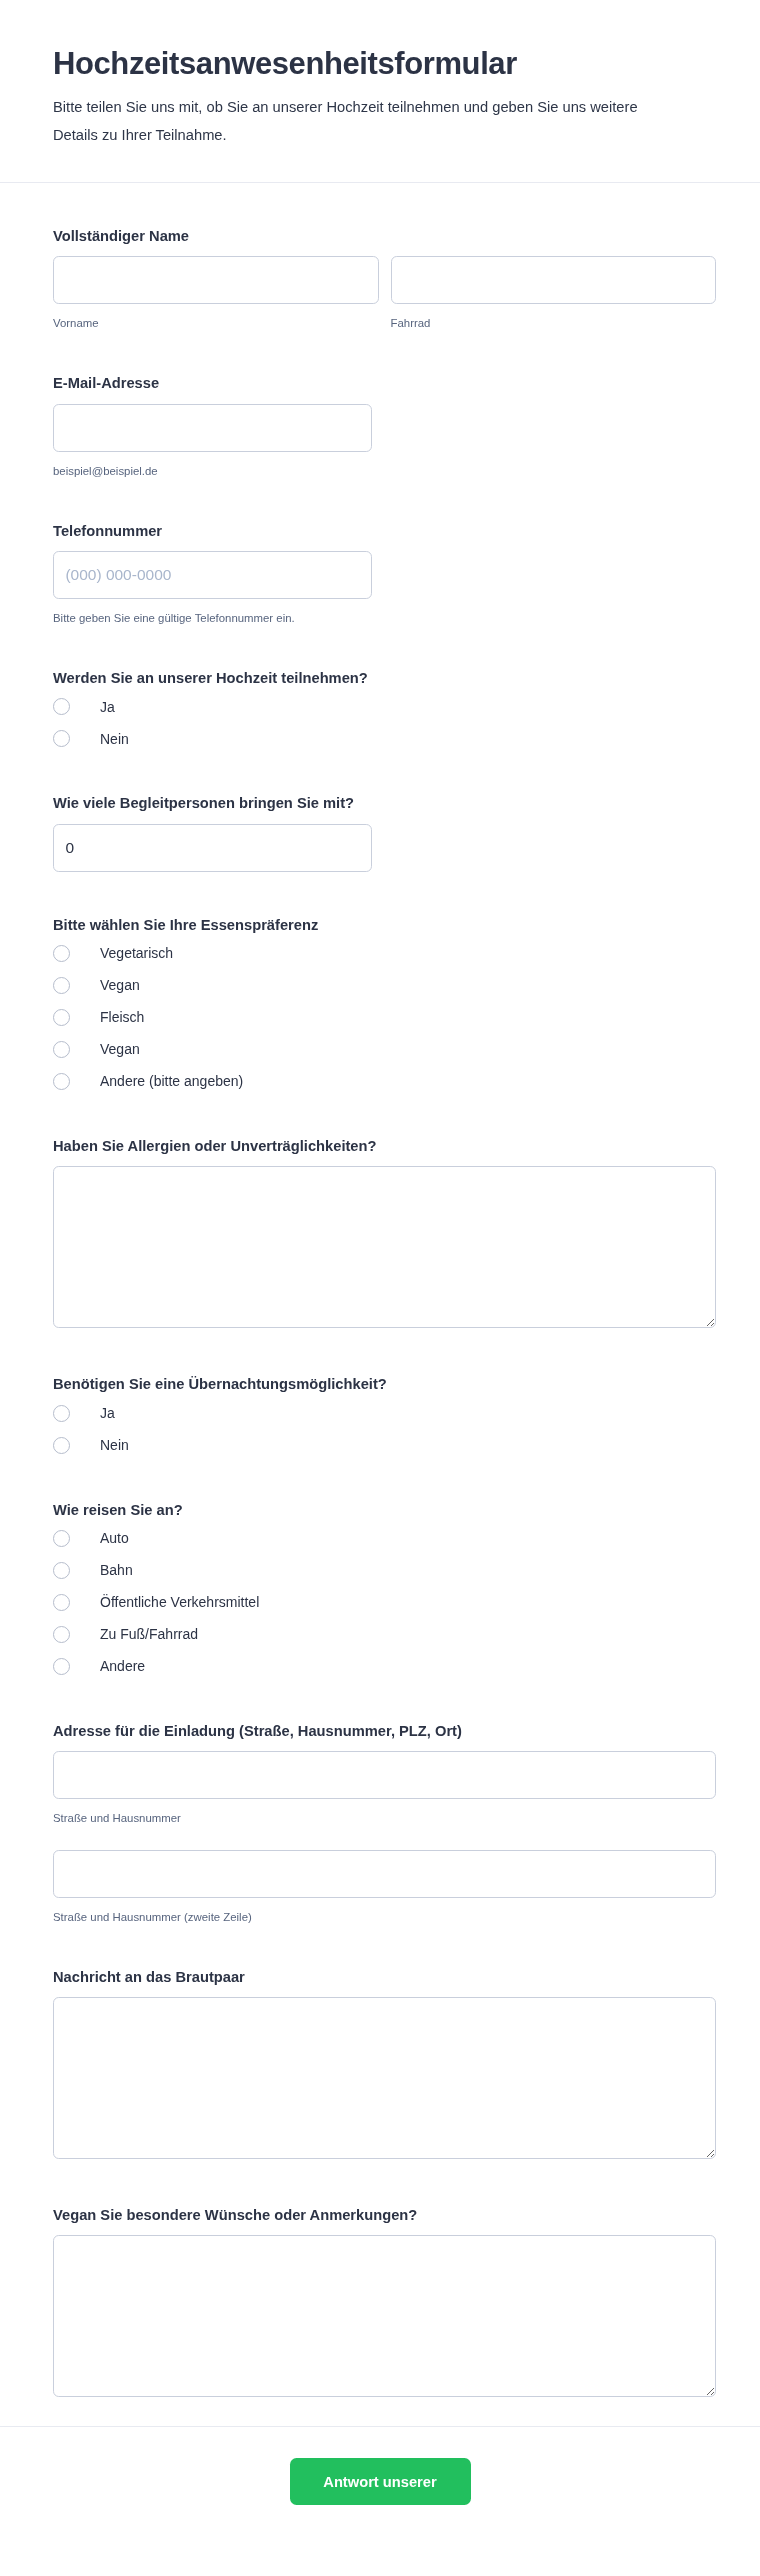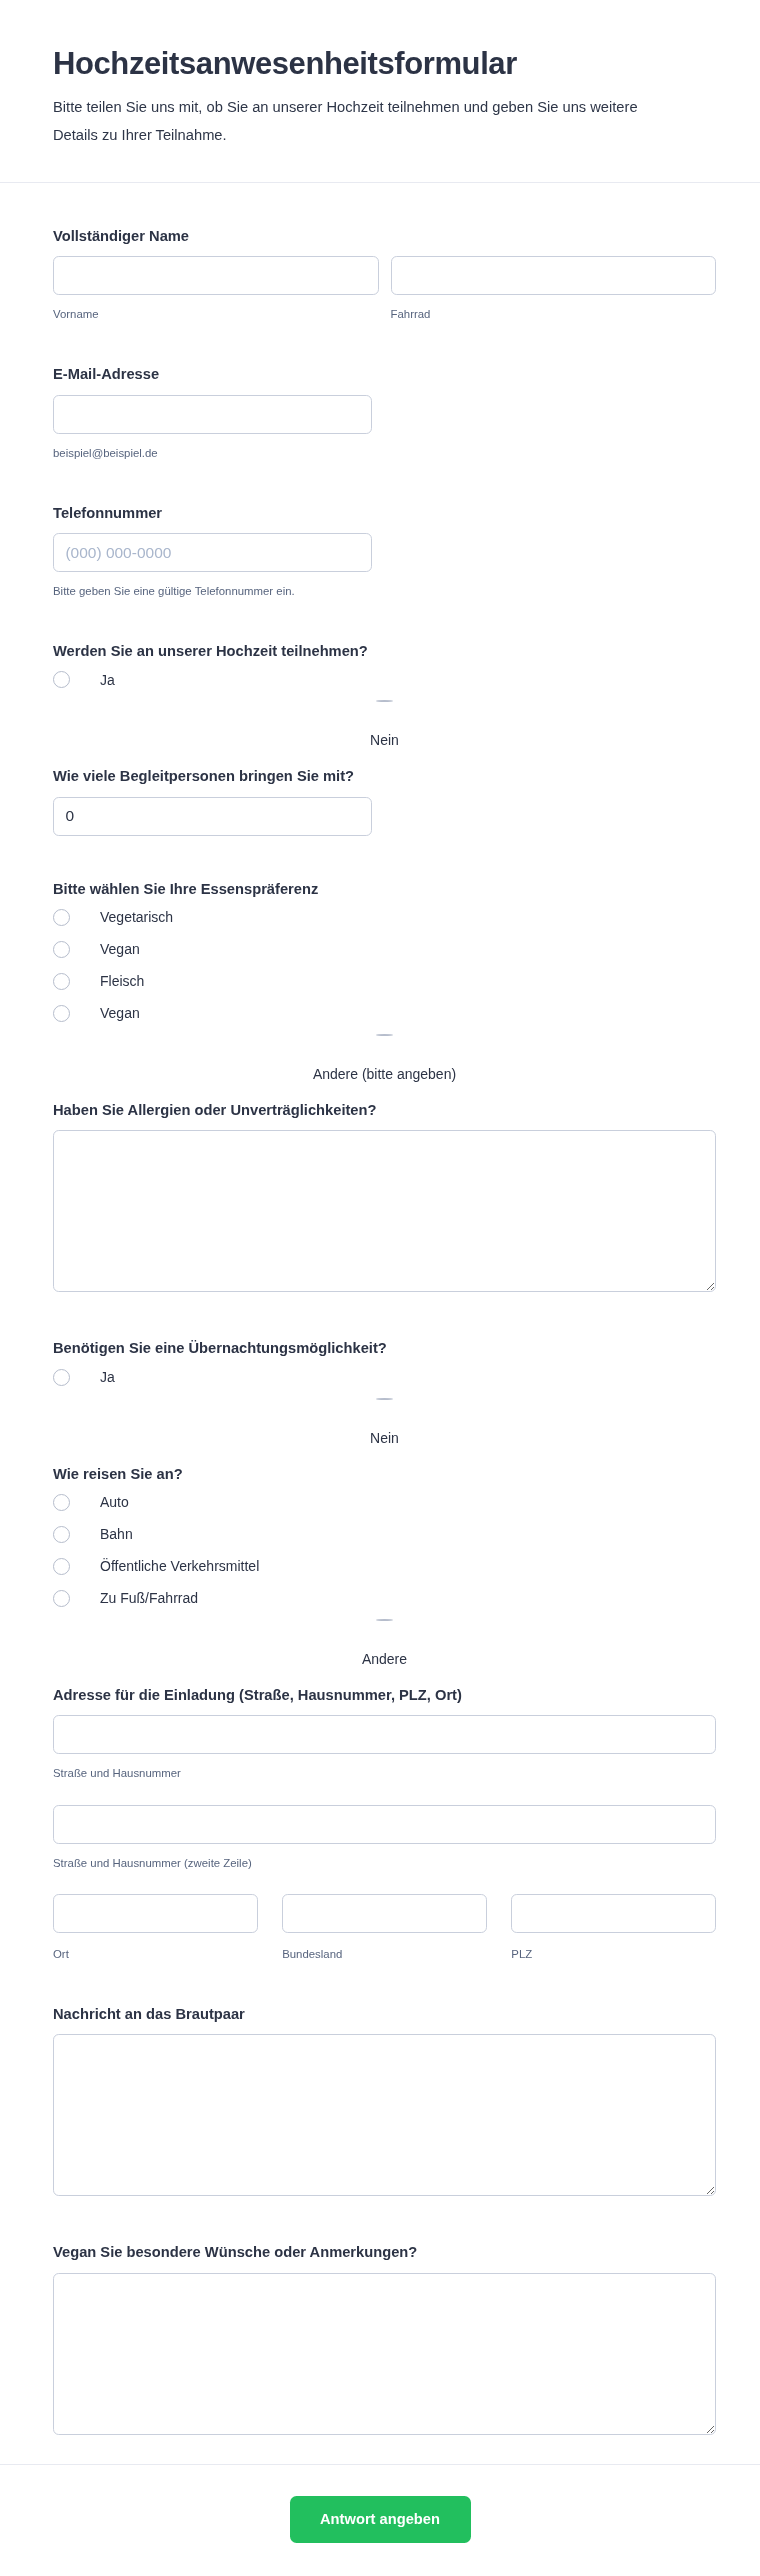--- a/index.html
+++ b/index.html
@@ -47,21 +47,21 @@
     color: #2c3345;
     margin: 0 0 11.4px 0;
   }
   .q-radio .q-label { margin-bottom: 8.2px; }
 
   .row2 { display: flex; gap: 12px; }
   .row2 .col { flex: 1; min-width: 0; }
 
   .text-input {
     width: 100%;
-    height: 39px;
+    height: 48px;
     border: 0.8px solid #c9cfdc;
     border-radius: 5.7px;
     padding: 0 11.4px;
     font-family: inherit;
     font-size: 15.5px;
     color: #2c3345;
     background: #ffffff;
   }
   .half { width: 319px; }
   ::placeholder { color: #a9b6cc; opacity: 1; }
@@ -75,21 +75,21 @@
   }
 
   .radio-row {
     display: flex;
     align-items: center;
     gap: 30px;
     height: 23px;
     margin-bottom: 9px;
     cursor: pointer;
   }
-  .q-radio .radio-row:last-child { margin-bottom: 0; flex-direction: column; }
+  .q-radio .radio-row:last-child { margin-bottom: 0; }
   .radio-circle {
     display: inline-block;
     width: 17px;
     height: 17px;
     min-width: 17px;
     border: 1.6px solid #b6bdcc;
     border-radius: 50%;
     background: #ffffff;
   }
   .radio-text { font-size: 14px; color: #2c3345; }
@@ -248,48 +248,34 @@
         <span class="radio-text">Andere</span>
       </div>
     </section>
 
     <section class="q">
       <div class="q-label">Adresse für die Einladung (Straße, Hausnummer, PLZ, Ort)</div>
       <input type="text" class="text-input" style="">
       <div class="sublabel">Straße und Hausnummer</div>
       <input type="text" class="text-input mt30" style="">
       <div class="sublabel">Straße und Hausnummer (zweite Zeile)</div>
-      <div class="row3">
-        <div class="col">
-          <input type="text" class="text-input" style="">
-          <div class="sublabel">Ort</div>
-        </div>
-        <div class="col">
-          <input type="text" class="text-input" style="">
-          <div class="sublabel">Bundesland</div>
-        </div>
-        <div class="col">
-          <input type="text" class="text-input" style="">
-          <div class="sublabel">PLZ</div>
-        </div>
-      </div>
     </section>
 
     <section class="q">
       <div class="q-label">Nachricht an das Brautpaar</div>
       <textarea class="textarea" style=""></textarea>
     </section>
 
     <section class="q">
       <div class="q-label">Vegan Sie besondere Wünsche oder Anmerkungen?</div>
       <textarea class="textarea" style=""></textarea>
     </section>
 
   </main>
 
   <hr class="divider divider-bottom">
 
   <div class="submit-area">
-    <button class="submit-btn">Antwort angeben</button>
+    <button class="submit-btn">Antwort unserer</button>
   </div>
 
 </div>
 
 
 </body></html>

